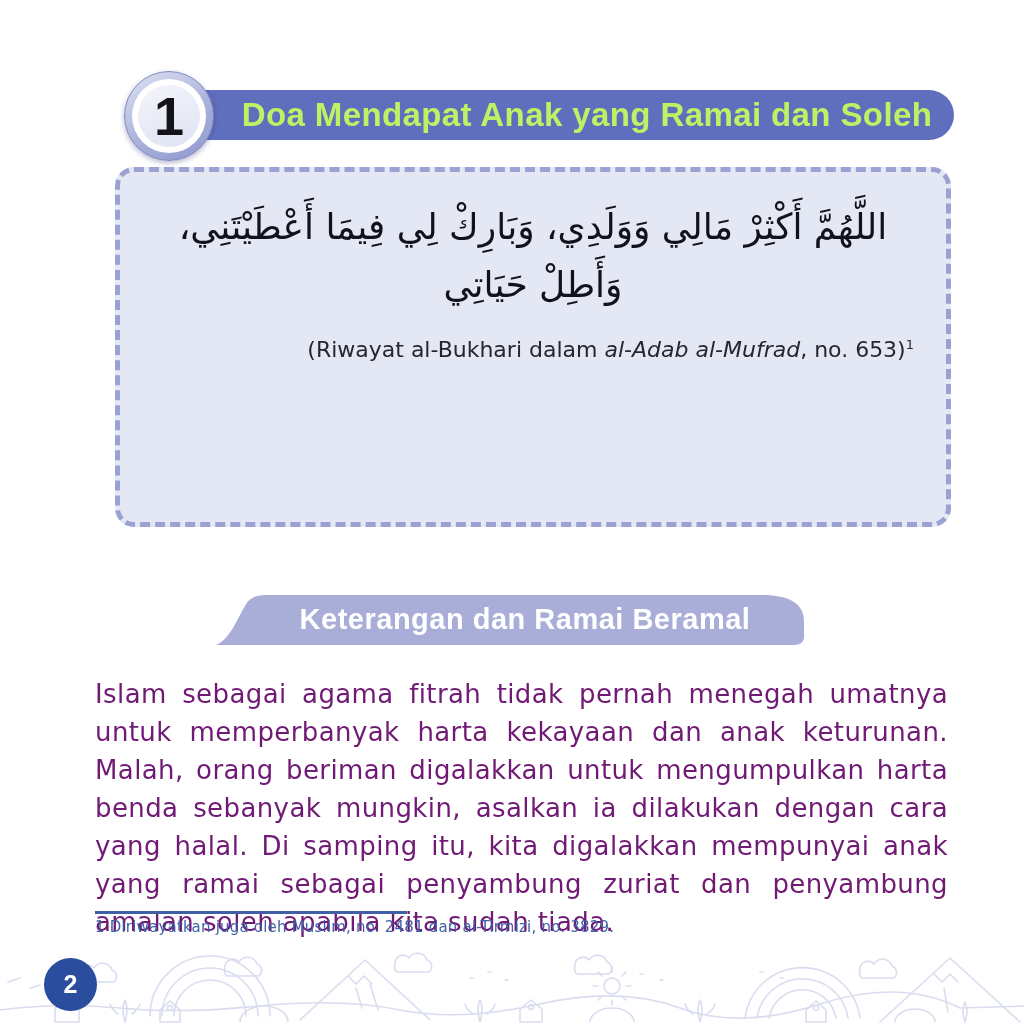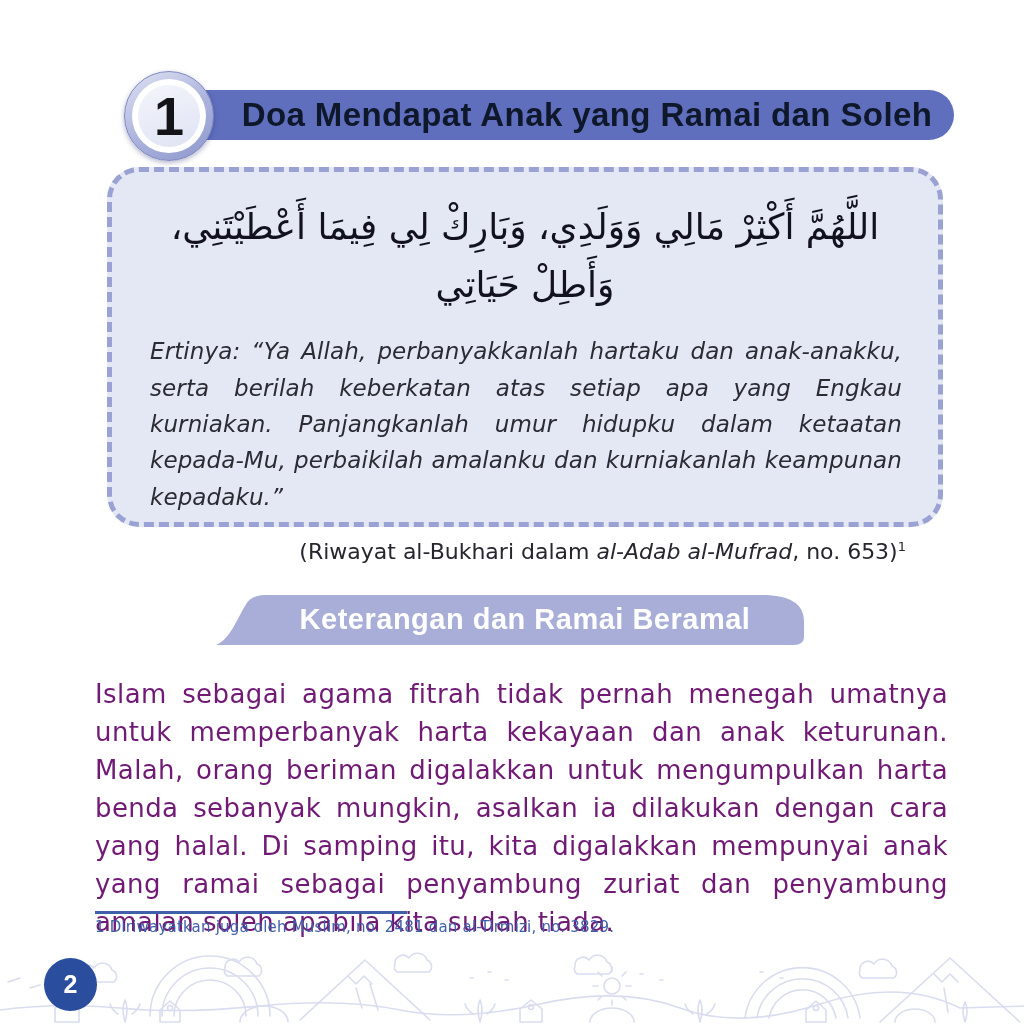--- a/index.html
+++ b/index.html
@@ -22,21 +22,21 @@
 
   
   .title-banner {
     position: absolute; left: 150px; top: 90px; width: 804px; height: 50px;
     background: #5f6fbe; border-radius: 25px;
     display: flex; align-items: center; justify-content: center;
     padding-left: 70px;
   }
   .title-banner .title-text {
     font-family: "Liberation Sans", sans-serif;
-    font-weight: bold; font-size: 33px; color: #0f172a; letter-spacing: 0.4px;
+    font-weight: bold; font-size: 33px; color: #bef264; letter-spacing: 0.4px;
     white-space: nowrap;
   }
   .number-badge {
     position: absolute; left: 124px; top: 71px; width: 90px; height: 90px;
     border-radius: 50%;
     background: linear-gradient(150deg, #dfe2f3 0%, #aab2dc 55%, #8d97cc 100%);
     border: 1px solid #7e88c0;
     box-shadow: 0 2px 5px rgba(40,50,110,0.35);
   }
   .number-badge .ring {
@@ -47,23 +47,23 @@
     background: linear-gradient(160deg, #f4f5fb 0%, #dfe3f3 100%);
     display: flex; align-items: center; justify-content: center;
   }
   .number-badge .num {
     font-family: "Liberation Sans", sans-serif;
     font-weight: 900; font-size: 54px; color: #141418; line-height: 1;
   }
 
   
   .dua-box {
-    position: absolute; left: 107px; top: 167px; width: 836px; height: 360px;
+    position: absolute; left: 115px; top: 167px; width: 836px; height: 360px;
     background: #e4e7f4;
-    border: 5px dashed #99a2d2; border-radius: 32px;
+    border: 5px dashed #99a2d2; border-radius: 19px;
     padding: 24px 32px 0 32px;
   }
   .arabic {
     direction: rtl; text-align: center;
     font-family: "DejaVu Sans", sans-serif;
     font-size: 36px; line-height: 1.6; color: #12121e;
     margin-top: 2px;
   }
   .translation {
     margin: 20px 4px 0 6px;
@@ -137,21 +137,20 @@
   </div>
   <div class="number-badge">
     <div class="ring"></div>
     <div class="face">
       <span class="num">1</span>
     </div>
   </div>
 
   <div class="dua-box">
     <div class="arabic">اللَّهُمَّ أَكْثِرْ مَالِي وَوَلَدِي، وَبَارِكْ لِي فِيمَا أَعْطَيْتَنِي، وَأَطِلْ حَيَاتِي</div>
-    <div class="translation">Ertinya: “Ya Allah, perbanyakkanlah hartaku dan anak-anakku, serta berilah keberkatan atas setiap apa yang Engkau kurniakan. Panjangkanlah umur hidupku dalam ketaatan kepada-Mu, perbaikilah amalanku dan kurniakanlah keampunan kepadaku.”</div>
     <div class="citation">
       <span>(Riwayat al-Bukhari dalam </span><span class="italic">al-Adab al-Mufrad</span><span>, no. 653)</span><sup>1</sup>
     </div>
   </div>
 
   <div class="sub-banner">
     <svg viewBox="0 0 610 52" width="610" height="52">
       <path d="M6,52 C20,46 26,28 35,13 C40,3 48,2 60,2 L552,2 C580,2 594,11 594,28 L594,44 C594,49 590,52 584,52 Z" fill="#a9aed9"></path>
     </svg>
     <div class="sub-title-text">Keterangan dan Ramai Beramal</div>

